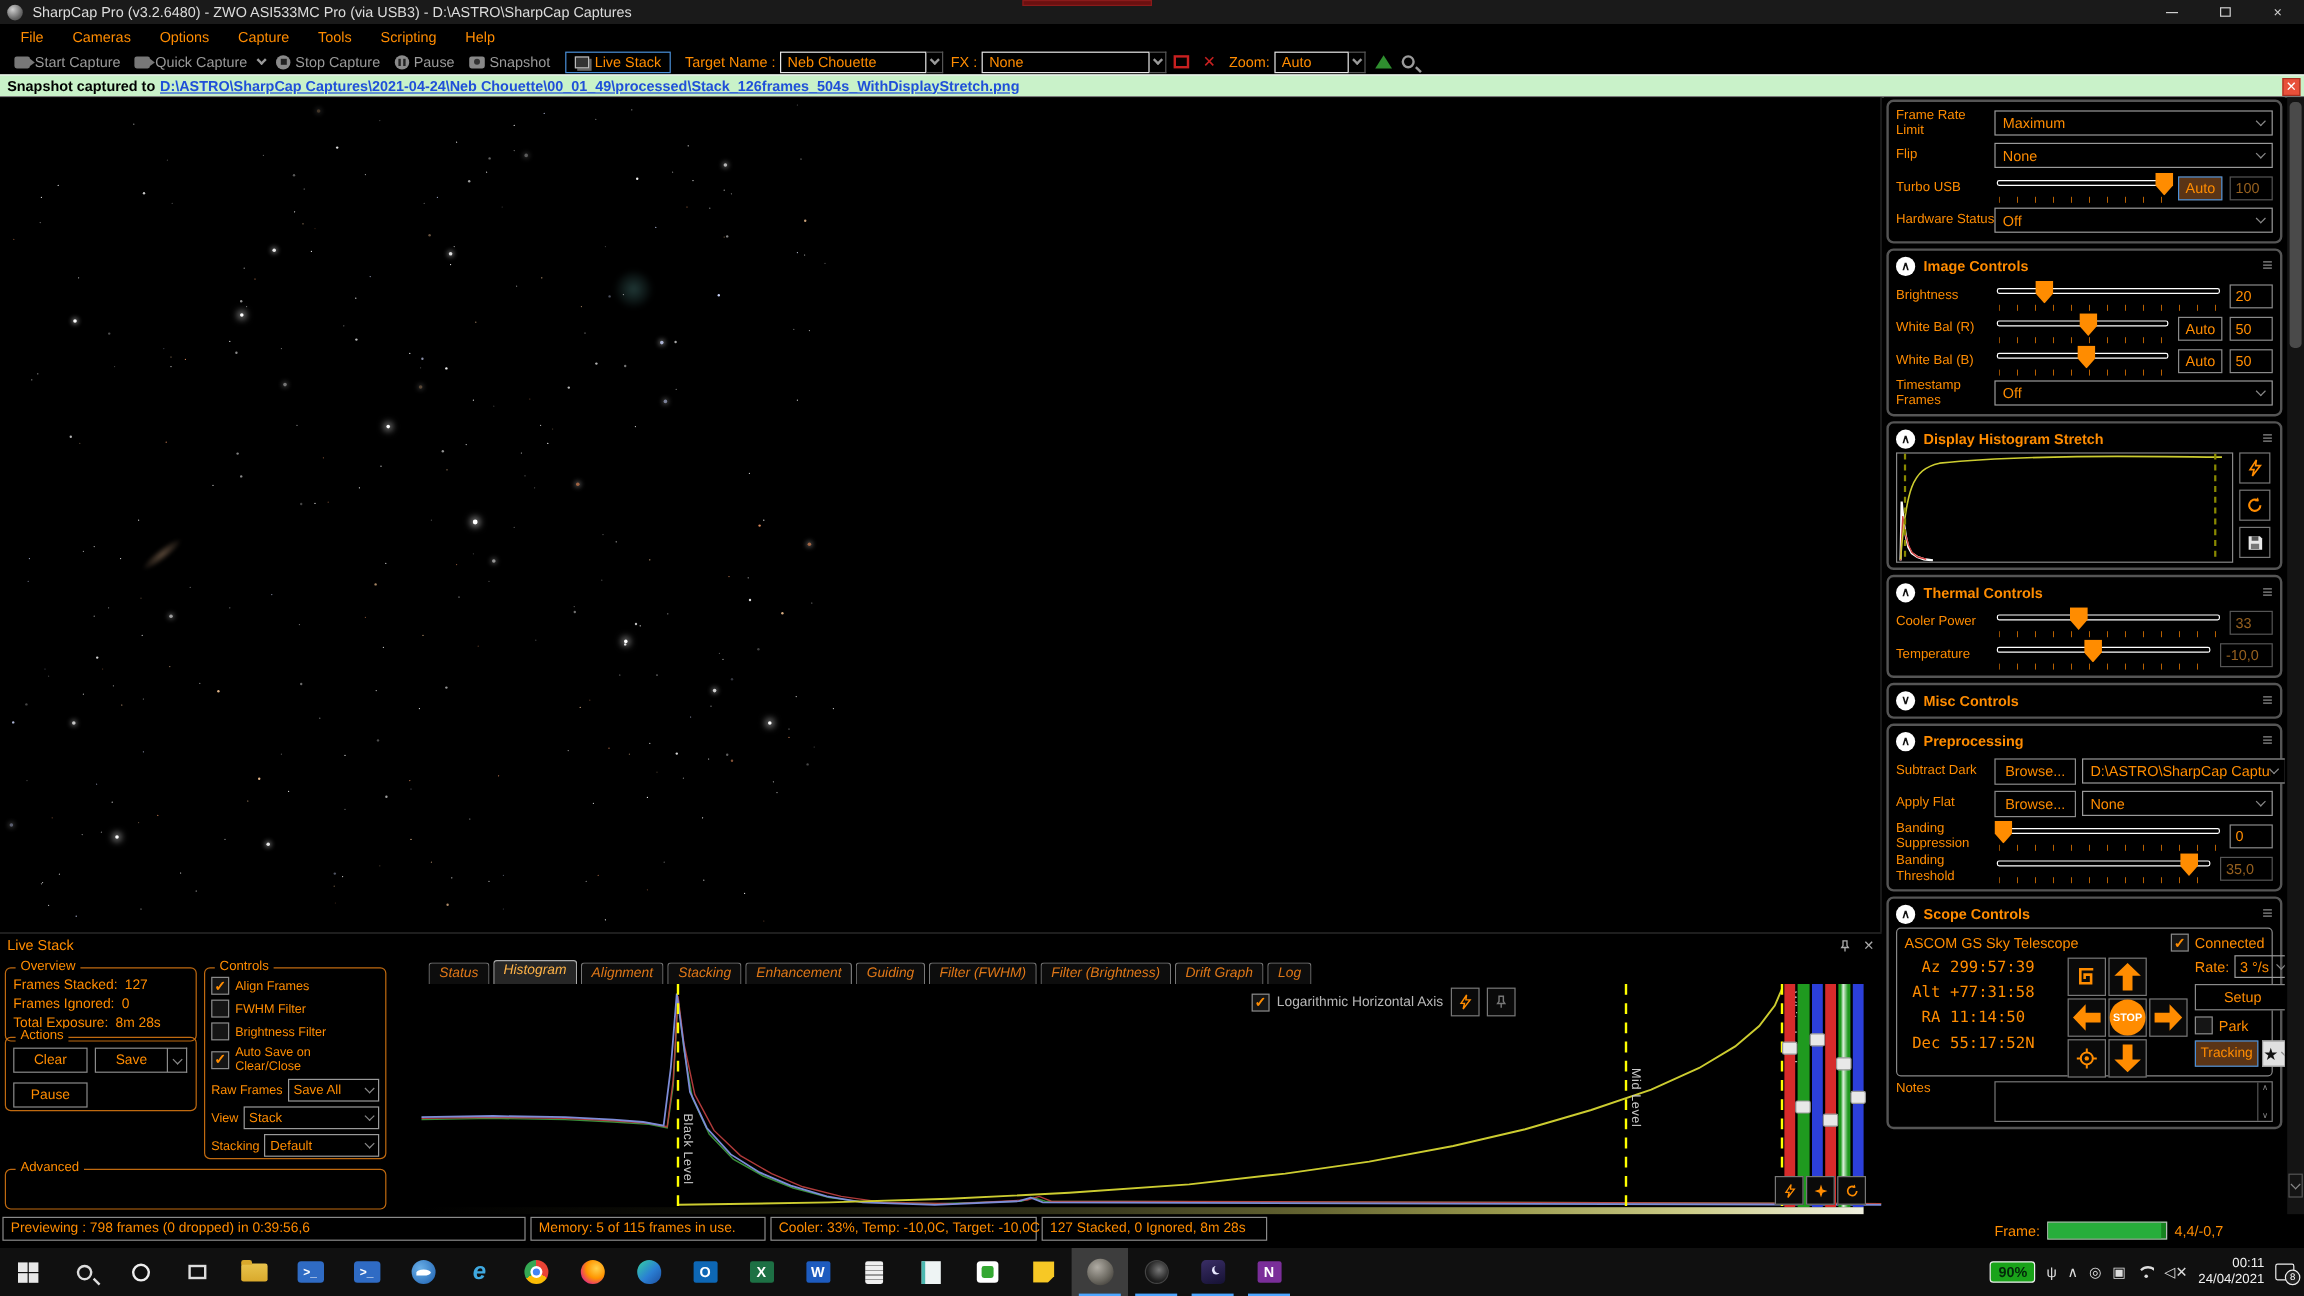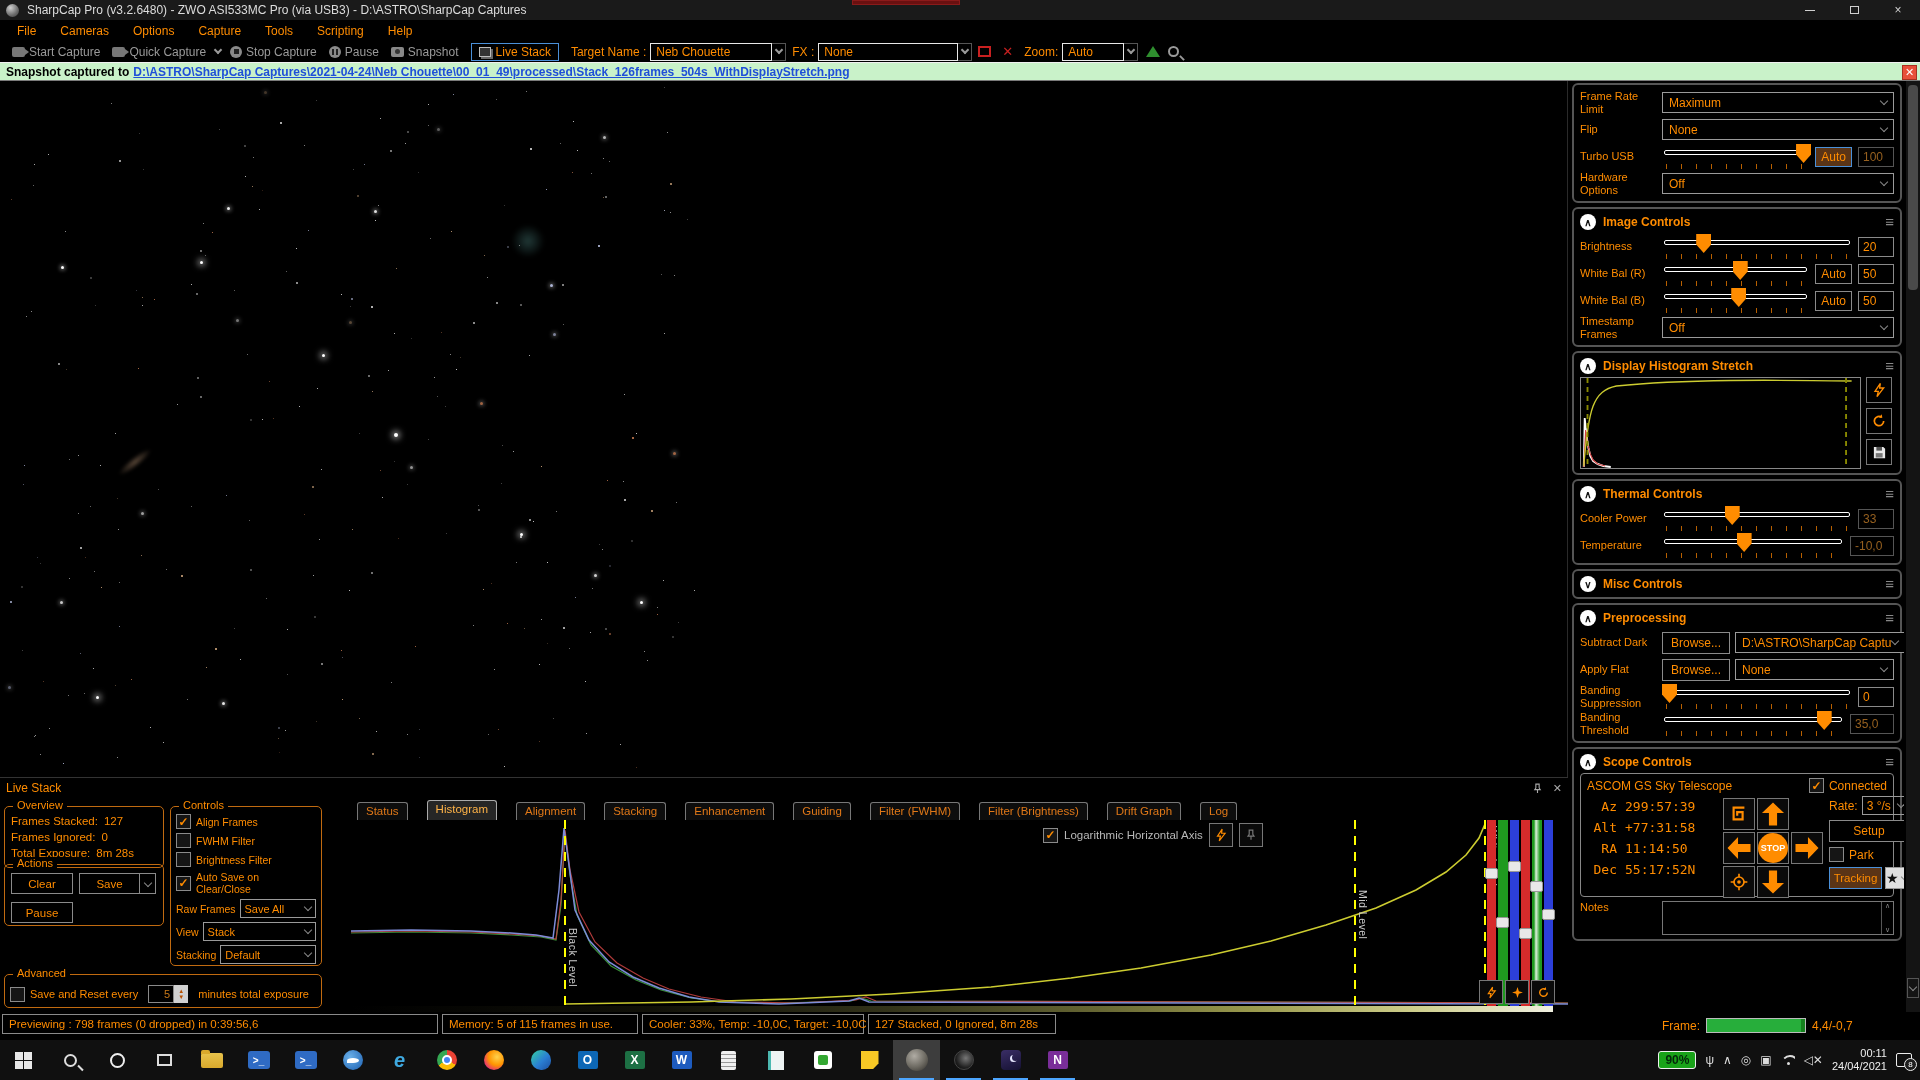--- a/index.html
+++ b/index.html
@@ -128,21 +128,21 @@
   .savedd { width:16px; height:21px; border:1px solid #8a8a8a; border-left:none; display:flex; align-items:center; justify-content:center; }
   .ctlrow { display:flex; align-items:center; gap:5px; padding:2px 5px; font-size:10.5px; }
   .ddrow { display:flex; align-items:center; padding:2px 5px; font-size:10.5px; }
   .ddrow .sdd { flex:1; height:19px; border:1px solid #9a9a9a; display:flex; align-items:center; padding:0 4px; font-size:11px; margin-left:4px; }
   .spin { display:flex; margin:0 5px; }
   .spinval { width:26px; height:18px; border:1px solid #8a8a8a; color:#c87818; font-size:11px; display:flex; align-items:center; justify-content:flex-end; padding:0 3px; }
   .spinarrows { width:14px; height:18px; background:#d0d0d0; display:flex; flex-direction:column; align-items:center; justify-content:center; color:#b85000; font-size:6px; line-height:6px; }
 
   
   .dockright { position:absolute; left:351px; top:20px; width:1217px; height:215px; }
-  .tabs { display:flex; gap:19px; padding-left:6px; height:22px; align-items:flex-end; }
+  .tabs { display:flex; gap:3px; padding-left:6px; height:22px; align-items:flex-end;font-style:italic; }
   .tab { border:1px solid #777; border-bottom:none; border-radius:3px 3px 0 0; background:#0d0d0d; color:#e07818; font-size:11.5px; padding:2px 8px 3px; }
   .tab.active { background:#262626; color:#ffb347; border-color:#aaa; padding-bottom:5px; }
   .plot { position:absolute; left:0; top:22px; width:1217px; height:193px; background:#000; overflow:hidden; }
   .vlabel { position:absolute; writing-mode:vertical-rl; color:#c8c8c8; font-size:10.5px; letter-spacing:.5px; }
   .logrow { position:absolute; left:692px; top:3px; display:flex; align-items:center; gap:6px; color:#b8b8b8; font-size:11.5px; }
   .minisq { width:24px; height:24px; border:1px solid #777; background:#0a0a0a; display:flex; align-items:center; justify-content:center; }
   .rgbbars { position:absolute; left:1136px; top:0; width:66px; height:186px; display:flex; gap:2px; }
   .rgbbar { flex:1; position:relative; }
   .rgbhandle { position:absolute; left:-2px; width:13px; height:11px; background:#e8e8e8; border-radius:2px; border:1px solid #999; }
   .histbtns { position:absolute; left:1128px; top:160px; display:flex; gap:2px; }
@@ -602,21 +602,21 @@
           <span class="clabel">Turbo USB</span>
         <span class="sliderwrap">
             <span class="track"></span>
             <span class="thumb" style="left:91%"></span>
             <span class="ticks"></span>
           </span>
         <span class="abtn on">Auto</span>
         <span class="vbox dim">100</span>
         </div>
       <div class="crow">
-          <span class="clabel">Hardware Options</span>
+          <span class="clabel">Hardware Status</span>
         <span class="dd">
             <span>Off</span>
             <span class="ddchev"></span>
           </span>
         </div>
     </div>
 
     <div class="section">
       <div class="shead">
           <span class="coll">∧</span>
@@ -972,31 +972,20 @@
         <div class="ddrow">
             <span>Stacking</span>
           <span class="sdd">
               <span>Default</span>
               <span class="ddchev"></span>
             </span>
           </div>
       </div>
       <div class="group" style="left:4px; top:176px; width:318px; height:34px;">
         <span class="glegend">Advanced</span>
-        <div class="ctlrow" style="padding-top:10px; font-size:11px;">
-          <span class="cb">
-              <span>✓</span>
-            </span>
-          <span>Save and Reset every</span>
-          <span class="spin">
-              <span class="spinval">5</span>
-              <span class="spinarrows">▲<br>▼</span>
-            </span>
-          <span>minutes total exposure</span>
-        </div>
       </div>
     </div>
 
     <div class="dockright">
       <div class="tabs">
         <span class="tab">Status</span>
         <span class="tab active">Histogram</span>
         <span class="tab">Alignment</span>
         <span class="tab">Stacking</span>
         <span class="tab">Enhancement</span>

